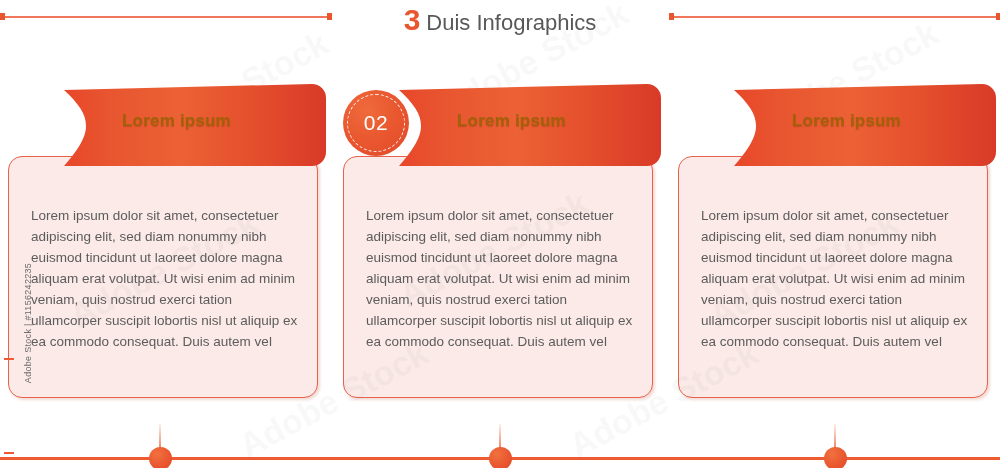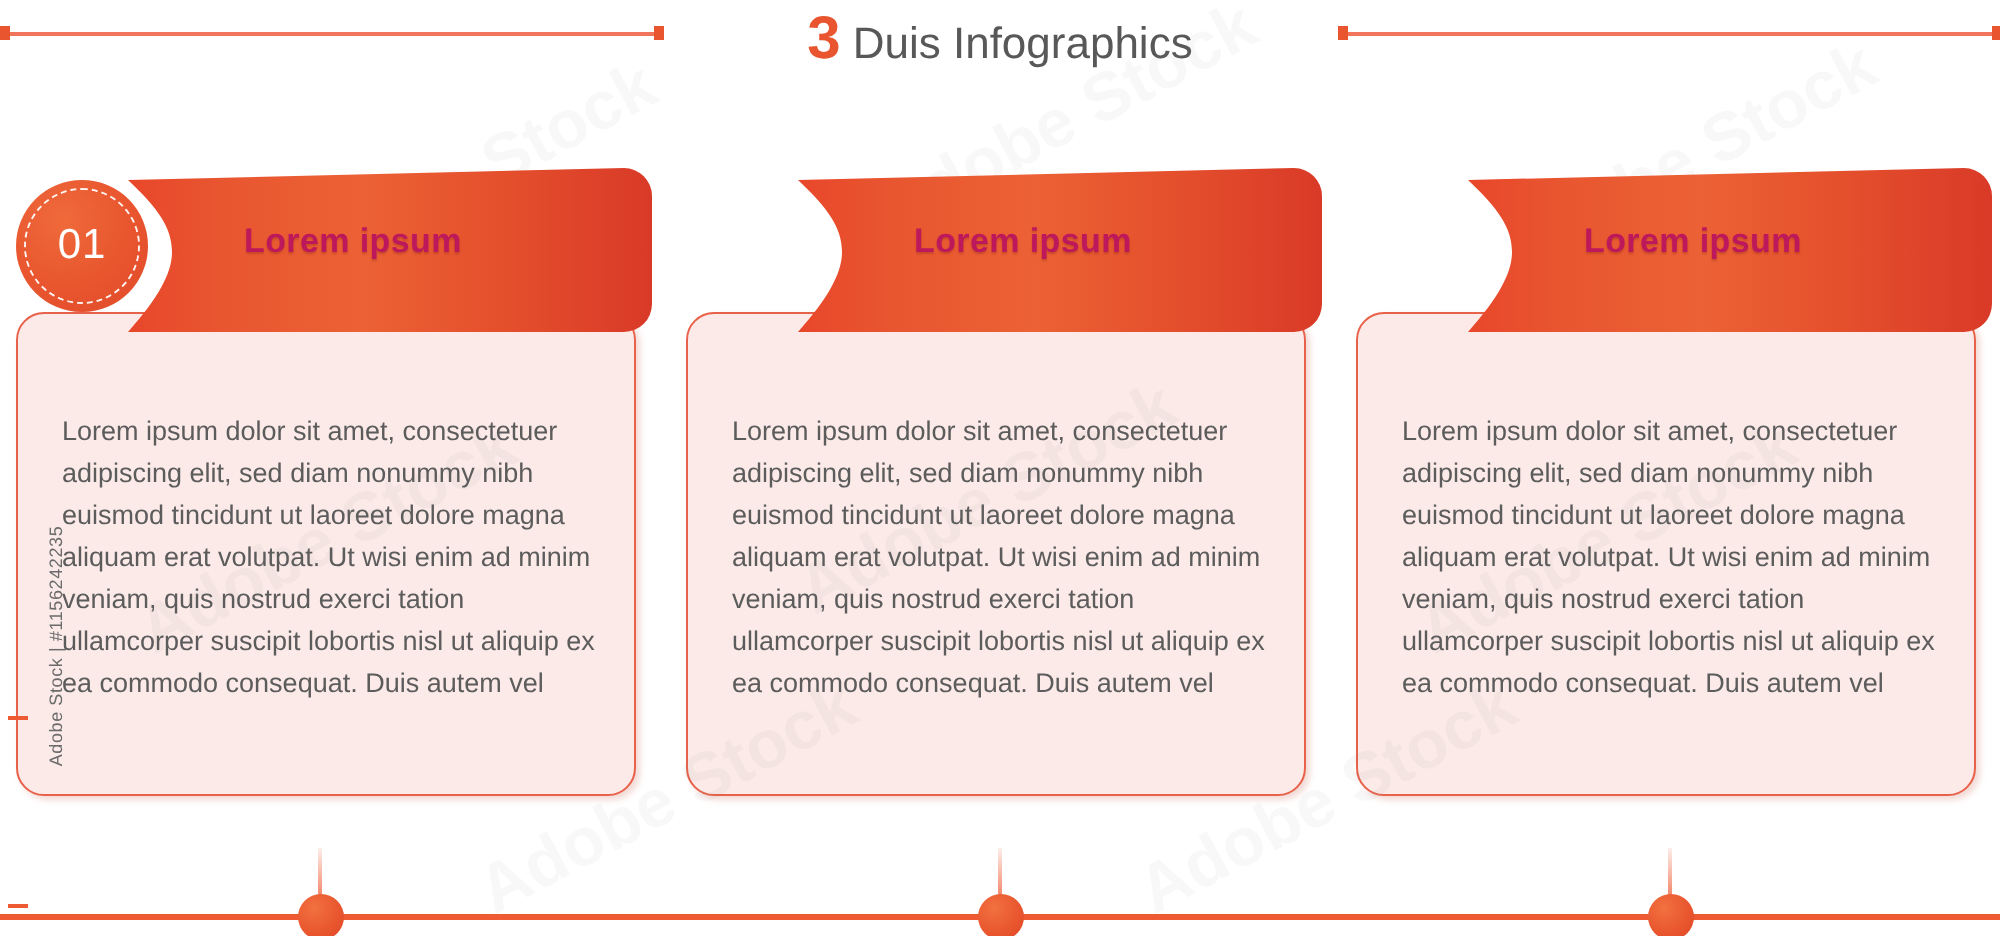--- a/index.html
+++ b/index.html
@@ -120,21 +120,21 @@
     top: 0px;
     width: 262px;
     height: 82px;
     z-index: 2;
   }
   .banner svg { display: block; }
   .banner-label {
     position: absolute;
     left: 58px;
     top: 27px;
-    color: #be185d;
+    color: #a16207;
     font-size: 17px;
     font-weight: bold;
     letter-spacing: 0.2px;
     text-shadow: 0 1px 1px rgba(140,40,20,0.35);
   }
 
   
   .content-box {
     position: absolute;
     left: 0px;
@@ -247,24 +247,20 @@
           <stop offset="45%" stop-color="#EC6135"></stop>
           <stop offset="72%" stop-color="#E44F2C"></stop>
           <stop offset="100%" stop-color="#D93A28"></stop>
         </linearGradient>
       </defs>
       <path d="M0,6 L248,0 a14,14 0 0 1 14,14 L262,68 a14,14 0 0 1 -14,14 L0,82 C16,64 22,52 22,42 C22,30 15,20 0,6 Z" fill="url(#bg1)"></path>
     </svg>
     <span class="banner-label">Lorem ipsum</span>
   </div>
 
-  <div class="num-circle">
-    <div class="num-dash"></div>
-    <div class="num-label">01</div>
-  </div>
 
   <div class="content-box">
     <div class="content-text">Lorem ipsum dolor sit amet, consectetuer adipiscing elit, sed diam nonummy nibh euismod tincidunt ut laoreet dolore magna aliquam erat volutpat. Ut wisi enim ad minim veniam, quis nostrud exerci tation ullamcorper suscipit lobortis nisl ut aliquip ex ea commodo consequat. Duis autem vel</div>
   </div>
 </div>
 
 <div class="col col-2">
   <div class="banner">
     <svg width="262" height="82" viewBox="0 0 262 82">
       <defs>
@@ -274,20 +270,24 @@
           <stop offset="45%" stop-color="#EC6135"></stop>
           <stop offset="72%" stop-color="#E44F2C"></stop>
           <stop offset="100%" stop-color="#D93A28"></stop>
         </linearGradient>
       </defs>
       <path d="M0,6 L248,0 a14,14 0 0 1 14,14 L262,68 a14,14 0 0 1 -14,14 L0,82 C16,64 22,52 22,42 C22,30 15,20 0,6 Z" fill="url(#bg2)"></path>
     </svg>
     <span class="banner-label">Lorem ipsum</span>
   </div>
 
+  <div class="num-circle">
+    <div class="num-dash"></div>
+    <div class="num-label">02</div>
+  </div>
 
   <div class="content-box">
     <div class="content-text">Lorem ipsum dolor sit amet, consectetuer adipiscing elit, sed diam nonummy nibh euismod tincidunt ut laoreet dolore magna aliquam erat volutpat. Ut wisi enim ad minim veniam, quis nostrud exerci tation ullamcorper suscipit lobortis nisl ut aliquip ex ea commodo consequat. Duis autem vel</div>
   </div>
 </div>
 
 <div class="col col-3">
   <div class="banner">
     <svg width="262" height="82" viewBox="0 0 262 82">
       <defs>

